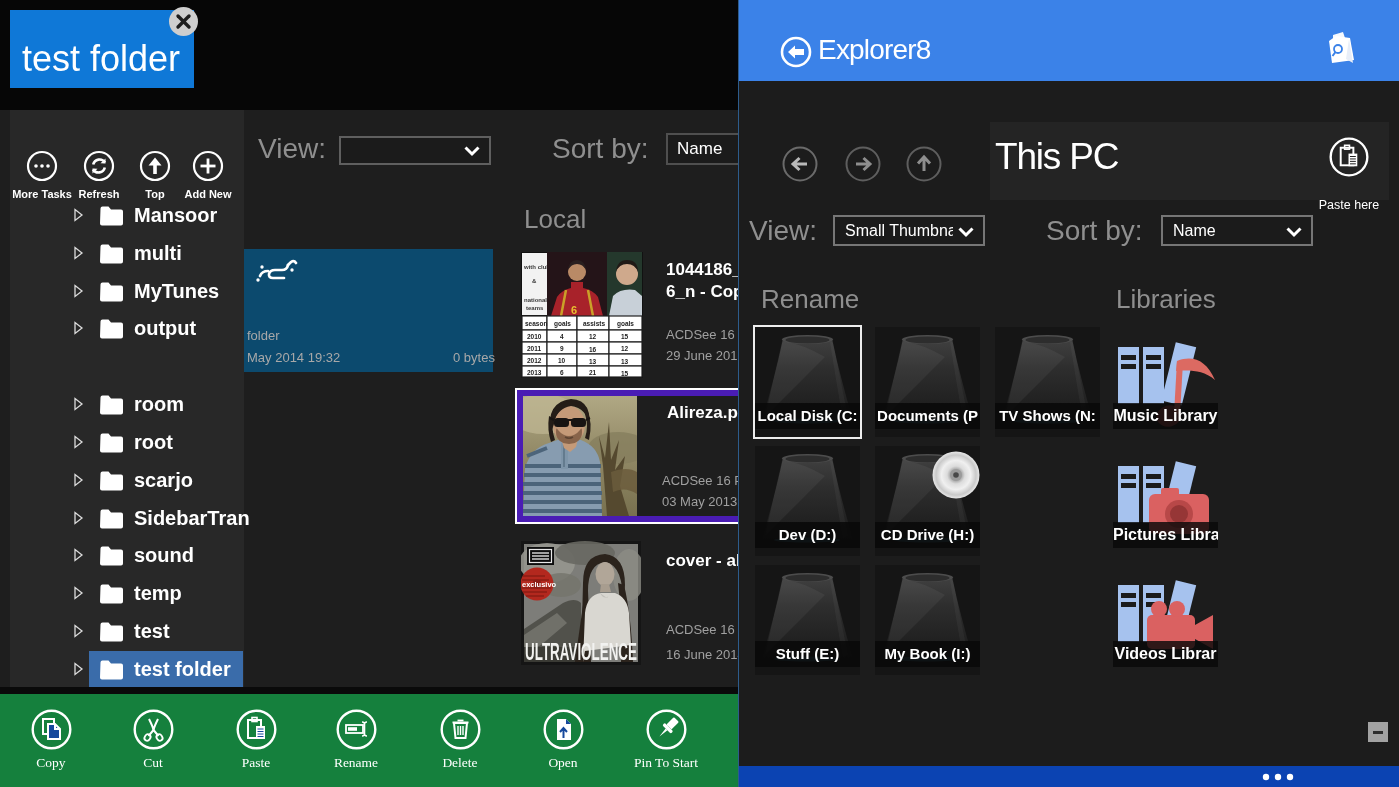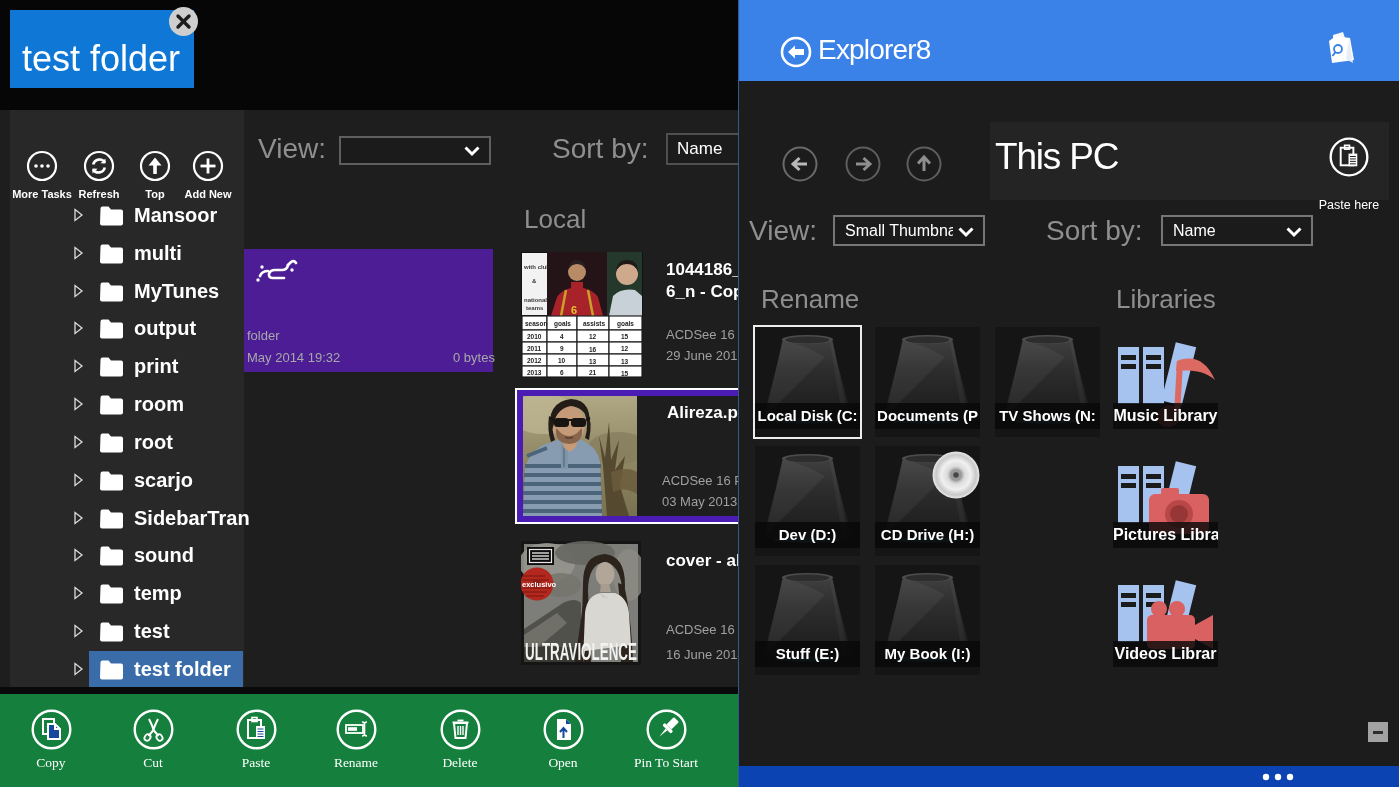--- a/index.html
+++ b/index.html
@@ -62,21 +62,21 @@
     <span class="abs glabel" style="left:14px;top:23px;font-size:28px;">View:</span>
     <div class="abs" style="left:95px;top:26px;width:152px;height:29px;border:2px solid #5f5f5f;background:#1b1b1b;">
       <svg class="abs" style="right:9px;top:8px;" width="16" height="11" viewBox="0 0 16 11">
           <path d="M1.5 1.5 L8 8 L14.5 1.5" fill="none" stroke="#fff" stroke-width="3"></path>
         </svg>
     </div>
     <span class="abs glabel" style="left:308px;top:23px;font-size:28px;">Sort by:</span>
     <div class="abs" style="left:422px;top:23px;width:150px;height:32px;border:2px solid #4f4f4f;background:#1b1b1b;color:#fff;font-size:17px;line-height:28px;padding-left:9px;">Name</div>
     <span class="abs glabel" style="left:280px;top:94px;font-size:26px;">Local</span>
 
-    <div class="abs" style="left:0;top:139px;width:249px;height:123px;background:#4c1d95;">
+    <div class="abs" style="left:0;top:139px;width:249px;height:123px;background:#0c4a6e;">
       <svg class="abs" style="left:10px;top:10px;" width="44" height="24" viewBox="0 0 44 24">
         <g stroke="#fff" stroke-width="2.7" fill="none" stroke-linecap="round">
           <path d="M42 4 q-2 -3 -5 -1 l-3 3"></path>
           <path d="M34 6 q-1 5 -6 5 l-7 0 q-5 0 -6 4 q-0.5 4 4 4 l11 0"></path>
           <path d="M14 12 q-6 0 -8 5"></path>
         </g>
         <circle cx="38" cy="11" r="1.7" fill="#fff"></circle>
         <circle cx="8" cy="8" r="1.7" fill="#fff"></circle>
         <circle cx="4" cy="21" r="1.7" fill="#fff"></circle>
       </svg>
@@ -301,29 +301,20 @@
       </div>
       <div class="trow" style="top:309.49px;">
         <svg class="tri" width="11" height="14" viewBox="0 0 11 14">
           <path d="M2 1.5 L9 7 L2 12.5 Z" fill="none" stroke="#dcdcdc" stroke-width="1.3"></path>
         </svg>
         <svg class="fold" width="26" height="21" viewBox="0 0 26 21">
           <path d="M1.5 3.5 a2 2 0 0 1 2-2 h6 l2.5 3 h10 a2 2 0 0 1 2 2 v12 a2 2 0 0 1-2 2 h-19 a2 2 0 0 1-2-2 Z" fill="#fff"></path>
         </svg>
         <span class="txt">output</span>
       </div>
-      <div class="trow" style="top:347.32px;">
-        <svg class="tri" width="11" height="14" viewBox="0 0 11 14">
-          <path d="M2 1.5 L9 7 L2 12.5 Z" fill="none" stroke="#dcdcdc" stroke-width="1.3"></path>
-        </svg>
-        <svg class="fold" width="26" height="21" viewBox="0 0 26 21">
-          <path d="M1.5 3.5 a2 2 0 0 1 2-2 h6 l2.5 3 h10 a2 2 0 0 1 2 2 v12 a2 2 0 0 1-2 2 h-19 a2 2 0 0 1-2-2 Z" fill="#fff"></path>
-        </svg>
-        <span class="txt">print</span>
-      </div>
       <div class="trow" style="top:385.15px;">
         <svg class="tri" width="11" height="14" viewBox="0 0 11 14">
           <path d="M2 1.5 L9 7 L2 12.5 Z" fill="none" stroke="#dcdcdc" stroke-width="1.3"></path>
         </svg>
         <svg class="fold" width="26" height="21" viewBox="0 0 26 21">
           <path d="M1.5 3.5 a2 2 0 0 1 2-2 h6 l2.5 3 h10 a2 2 0 0 1 2 2 v12 a2 2 0 0 1-2 2 h-19 a2 2 0 0 1-2-2 Z" fill="#fff"></path>
         </svg>
         <span class="txt">room</span>
       </div>
       <div class="trow" style="top:422.98px;">

